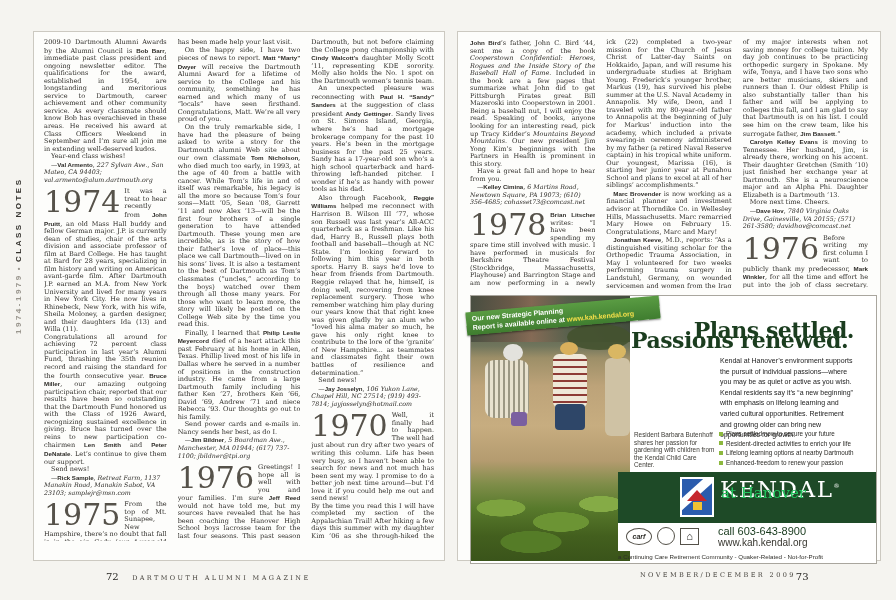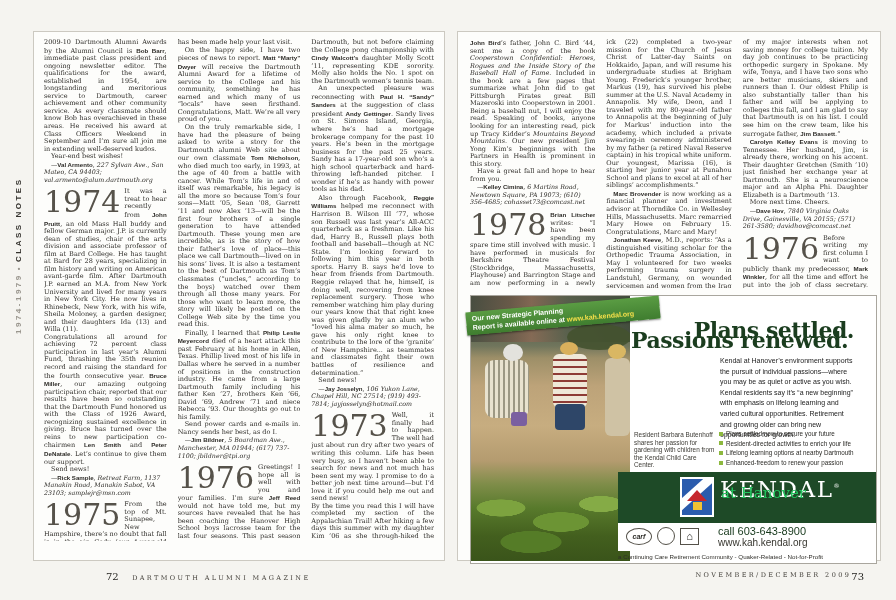--- a/index.html
+++ b/index.html
@@ -26,21 +26,21 @@
   .para b, .yearblk b{font-family:"Liberation Sans",sans-serif;font-size:6.2px;}
   .sig{margin:0;font-size:6.3px;line-height:7.55px;text-align:left;color:#2e2c28;}
   .sig i{font-style:italic;}
   .sig b{font-family:"Liberation Sans",sans-serif;font-size:6.1px;}
   .yearblk{margin-top:5px;}
   .yearnum{float:left;font-size:30px;line-height:24px;padding:2px 4px 0 0;color:#56524a;}
 
   
   .footer{position:absolute;top:571px;font-size:6.5px;letter-spacing:2.4px;color:#45423c;}
   #left-footer{left:106px;}
-  #right-footer{left:640px;width:224px;display:flex;justify-content:flex-end;}
+  #right-footer{left:640px;width:224px;display:flex;justify-content:flex-start;}
   .folio{font-weight:normal;font-size:10px;letter-spacing:0;color:#23221f;}
 
   
   #ad{position:absolute;left:12px;top:263px;width:405px;height:267px;border:1px solid #a9a69e;background:#fff;box-sizing:content-box;}
   #ad-photo{position:absolute;left:0;top:0;width:159px;height:265px;overflow:hidden;z-index:1;
     background:linear-gradient(180deg,#4f5547 0px,#5d6552 34px,#70755c 50px,#9d8f68 62px,#bda379 90px,#c7ad80 130px,#b49b6f 165px,#7f8d49 188px,#587a2c 212px,#435f1e 240px,#3a541a 100%);}
   .photo-house{position:absolute;left:0;top:0;width:100%;height:46px;
     background:linear-gradient(90deg,#474c3f 0%,#6d5a49 25%,#8a6a55 38%,#59604c 60%,#3f4a3a 100%);opacity:.85;}
   .photo-bush{position:absolute;left:96px;top:28px;width:64px;height:26px;border-radius:50%;background:#44522f;opacity:.9;}
   .fig{position:absolute;}
@@ -101,21 +101,21 @@
 <div id="canvas">
 
   <div id="spine">
     <span class="spine-years">1974-1979</span><span class="spine-sep">•</span><span class="spine-cn">CLASS NOTES</span>
   </div>
 
   <div id="left-page" class="page">
     <div id="left-cols" class="cols">
         <div class="col">
           <p class="para">2009-10 Dartmouth Alumni Awards by the Alumni Council is <b>Bob Barr</b>, immediate past class president and ongoing newsletter editor. The qualifications for the award, established in 1954, are longstanding and meritorious service to Dartmouth, career achievement and other community service. As every classmate should know Bob has overachieved in these areas. He received his award at Class Officers Weekend in September and I’m sure all join me in extending well-deserved kudos.</p>
-          <p class="para">Year-end best wishes!</p>
+          <p class="para">Year-end class wishes!</p>
           <p class="sig">—<b>Val Armento</b>, <i>227 Sylvan Ave., San Mateo, CA 94403; val.armento@alum.dartmouth.org</i></p>
           <div class="yearblk"><span class="yearnum">1974</span>It was a treat to hear recently from <b>John Pruitt</b>, an old Mass Hall buddy and fellow German major. J.P. is currently dean of studies, chair of the arts division and associate professor of film at Bard College. He has taught at Bard for 28 years, specializing in film history and writing on American avant-garde film. After Dartmouth J.P. earned an M.A. from New York University and lived for many years in New York City. He now lives in Rhinebeck, New York, with his wife, Sheila Moloney, a garden designer, and their daughters Ida (13) and Willa (11).</div>
           <p class="para">Congratulations all around for achieving 72 percent class participation in last year’s Alumni Fund, thrashing the 35th reunion record and raising the standard for the fourth consecutive year. <b>Bruce Miller</b>, our amazing outgoing participation chair, reported that our results have been so outstanding that the Dartmouth Fund honored us with the Class of 1926 Award, recognizing sustained excellence in giving. Bruce has turned over the reins to new participation co-chairmen <b>Len Smith</b> and <b>Peter DeNatale</b>. Let’s continue to give them our support.</p>
           <p class="para">Send news!</p>
           <p class="sig">—<b>Rick Sample</b>, <i>Retreat Farm, 1137 Manakin Road, Manakin Sabot, VA 23103; samplejr@msn.com</i></p>
           <div class="yearblk"><span class="yearnum">1975</span>From the top of Mt. Sunapee, New Hampshire, there’s no doubt that fall is in the air. Cody (our 4-year-old golden retriever) and I have just hiked one of the most dog-friendly trails in New England—the Andrew Brook Trail—and now sit at the top of Sunapee looking over one of the best vistas around. Below us, Lake Sunapee surrounds our view with a cool, gentle breeze moving its waters from cove to cove. The leaves on the trees on the surrounding hills have just the faintest hint of the color change soon to arrive and the crisp air is a relief from the August heat we have had.</div>
         </div>
         <div class="col">
           <p class="para">has been made help your last visit.</p>
           <p class="para">On the happy side, I have two pieces of news to report. <b>Matt “Marty” Dwyer</b> will receive the Dartmouth Alumni Award for a lifetime of service to the College and his community, something he has earned and which many of us “locals” have seen firsthand. Congratulations, Matt. We’re all very proud of you.</p>
@@ -124,21 +124,21 @@
           <p class="para">Send power cards and e-mails in. Nancy sends her best, as do I.</p>
           <p class="sig">—<b>Jim Bildner</b>, <i>5 Boardman Ave., Manchester, MA 01944; (617) 737-1100; jbildner@tpi.org</i></p>
           <div class="yearblk"><span class="yearnum">1976</span>Greetings! I hope all is well with you and your families. I’m sure <b>Jeff Reed</b> would not have told me, but my sources have revealed that he has been coaching the Hanover High School boys lacrosse team for the last four seasons. This past season the team won its second New Hampshire state lacrosse championship in the last three years, and during his career there they have compiled a 63-16 record, while winning the last three state Sportsmanship Awards. Through the years Jeff has coached close to 30 sons of Dartmouth alums, including four on this year’s team. In 2007 Jeff was voted N.H. Coach of the Year and has two Hanover lacrosse alums currently playing on the Dartmouth varsity lacrosse team. Jeff’s two state championships were the first for the program, which was started in 1975 by Dartmouth lacrosse managers  and . I hope there is no truth to the rumor that those two were using that as a way to get Carnival dates. From another source I understand that Jeff has created the ideal feeder system in his 16 years working with youth lacrosse in the area. Congratulations, Creps.</div>
         </div>
         <div class="col">
           <p class="para">Dartmouth, but not before claiming the College pong championship with <b>Cindy Walcott’s</b> daughter Molly Scott ’11, representing KDE sorority. Molly also holds the No. 1 spot on the Dartmouth women’s tennis team.</p>
           <p class="para">An unexpected pleasure was reconnecting with <b>Paul H. “Sandy” Sanders</b> at the suggestion of class president <b>Andy Gettinger</b>. Sandy lives on St. Simons Island, Georgia, where he’s had a mortgage brokerage company for the past 10 years. He’s been in the mortgage business for the past 25 years. Sandy has a 17-year-old son who’s a high school quarterback and hard-throwing left-handed pitcher. I wonder if he’s as handy with power tools as his dad.</p>
           <p class="para">Also through Facebook, <b>Reggie Williams</b> helped me reconnect with Harrison B. Wilson III ’77, whose son Russell was last year’s All-ACC quarterback as a freshman. Like his dad, Harry B., Russell plays both football and baseball—though at NC State. I’m looking forward to following him this year in both sports. Harry B. says he’d love to hear from friends from Dartmouth. Reggie relayed that he, himself, is doing well, recovering from knee replacement surgery. Those who remember watching him play during our years know that that right knee was given gladly by an alum who “loved his alma mater so much, he gave his only right knee to contribute to the lore of the ‘granite’ of New Hampshire... as teammates and classmates fight their own battles of resilience and determination.”</p>
           <p class="para">Send news!</p>
           <p class="sig">—<b>Jay Josselyn</b>, <i>106 Yukon Lane, Chapel Hill, NC 27514; (919) 493-7814; jayjosselyn@hotmail.com</i></p>
-          <div class="yearblk"><span class="yearnum">1973</span>Well, it finally had to happen. The well had just about run dry after two years of writing this column. Life has been very busy, so I haven’t been able to search for news and not much has been sent my way. I promise to do a better job next time around—but I’d love it if you could help me out and send news!</div>
+          <div class="yearblk"><span class="yearnum">1970</span>Well, it finally had to happen. The well had just about run dry after two years of writing this column. Life has been very busy, so I haven’t been able to search for news and not much has been sent my way. I promise to do a better job next time around—but I’d love it if you could help me out and send news!</div>
           <p class="para">By the time you read this I will have completed my section of the Appalachian Trail! After hiking a few days this summer with my daughter Kim ’06 as she through-hiked the entire trail, I decided I would help the Dartmouth Outing Club try to reach its goal of covering the entire length of the trail in one day on October 6 to celebrate the 50th anniversary of the club. My chosen route covers 10 miles of the area known as the Delaware Water Gap on the Pennsylvania/New Jersey border. I hope some of you were able to participate in this special event—let me know if any other classmates hiked that day and where.</p>
         </div>
       </div>
   </div>
 
   <div id="right-page" class="page">
     <div id="right-cols" class="cols">
         <div class="col">
           <p class="para"><b>John Bird</b>’s father, John C. Bird ’44, sent me a copy of the book <i>Cooperstown Confidential: Heroes, Rogues and the Inside Story of the Baseball Hall of Fame</i>. Included in the book are a few pages that summarize what John did to get Pittsburgh Pirates great Bill Mazeroski into Cooperstown in 2001. Being a baseball nut, I will enjoy the read. Speaking of books, anyone looking for an interesting read, pick up Tracy Kidder’s <i>Mountains Beyond Mountains</i>. Our new president Jim Yong Kim’s beginnings with the Partners in Health is prominent in this story.</p>
           <p class="para">Have a great fall and hope to hear from you.</p>

